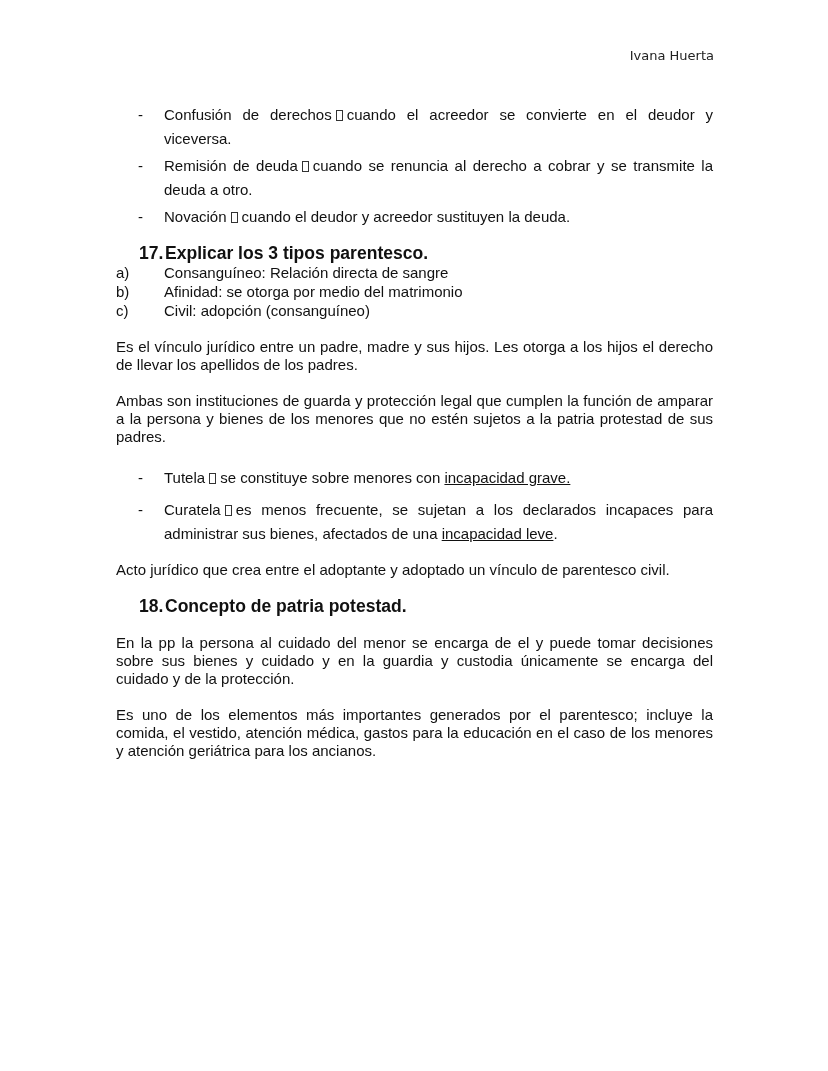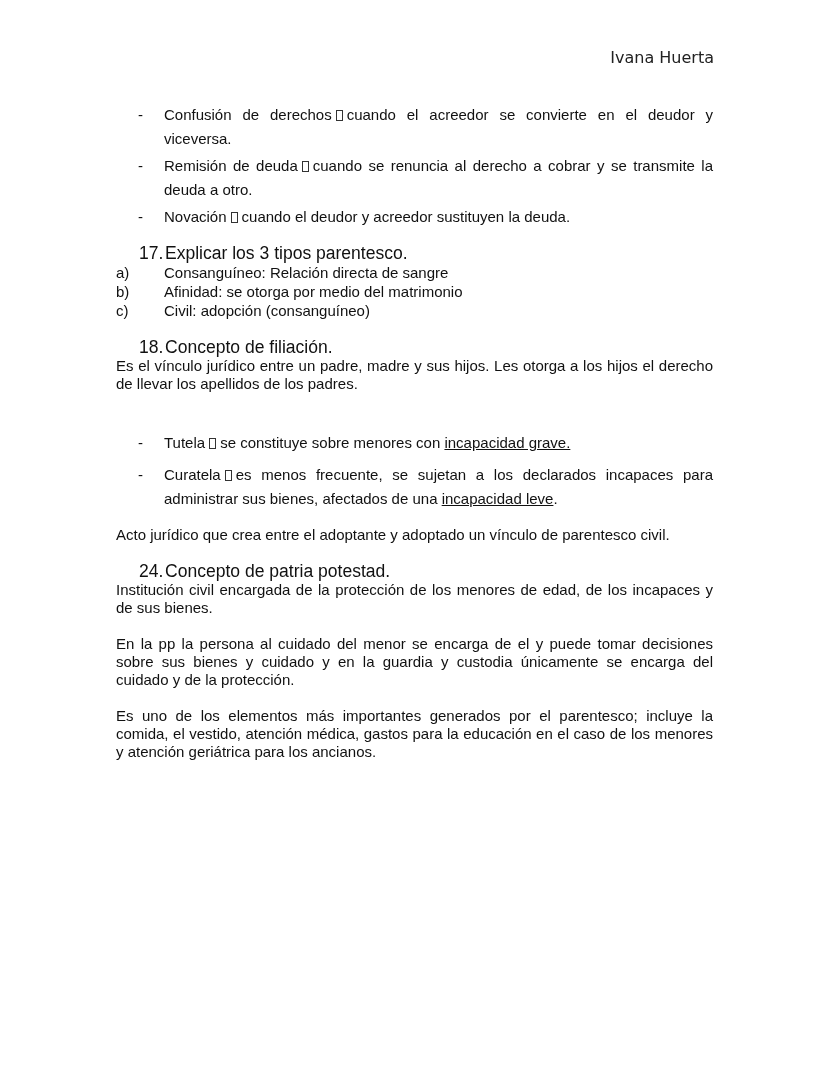--- a/index.html
+++ b/index.html
@@ -1,27 +1,27 @@
 <!DOCTYPE html>
 <html><head>
 <meta charset="utf-8">
 <style>
   html, body { margin: 0; padding: 0; background: #ffffff; }
   body { width: 828px; height: 1071px; position: relative; overflow: hidden;
          font-family: "Liberation Sans", sans-serif; color: #111; }
-  .header { position: absolute; top: 48px; right: 114px; font-size: 16px; color: #222;
+  .header { position: absolute; top: 48px; right: 114px; font-size: 13px; color: #222;
             font-family: "DejaVu Sans", sans-serif; }
   .page { position: absolute; left: 116px; top: 103px; width: 597px; font-size: 15px; }
   .dash-list { margin: 0; padding: 0; list-style: none; }
   .dash-item { position: relative; padding-left: 48px; line-height: 24px; margin-bottom: 3px;
                text-align: justify; }
   .dash-item .dash { position: absolute; left: 22px; top: 0; }
   .glyph { display: inline-block; width: 7px; height: 11px; border: 1px solid #333; vertical-align: -1px;
            margin: 0 4px; box-sizing: border-box; }
-  .q-title { font-weight: normal; margin: 0; padding-left: 23px; line-height: 19px; }
+  .q-title { font-weight: bold; margin: 0; padding-left: 23px; line-height: 19px; }
   .q-title .num { display: inline-block; width: 26px; }
   .abc { margin: 0; padding: 0; list-style: none; }
   .abc li { line-height: 19px; position: relative; padding-left: 48px; }
   .abc li .letter { position: absolute; left: 0; }
   .para { margin: 0; line-height: 18px; text-align: justify; }
   .u { text-decoration: underline; }
   .gap-s { height: 12px; }
   .gap-m { height: 18px; }
 </style>
 </head>
@@ -39,36 +39,35 @@
 
   <div class="gap-s"></div>
   <h3 class="q-title"><span class="num">17.</span><span>Explicar los 3 tipos parentesco.</span></h3>
   <ul class="abc">
     <li><span class="letter">a)</span><span>Consanguíneo: Relación directa de sangre</span></li>
     <li><span class="letter">b)</span><span>Afinidad: se otorga por medio del matrimonio</span></li>
     <li><span class="letter">c)</span><span>Civil: adopción (consanguíneo)</span></li>
   </ul>
 
   <div class="gap-m"></div>
-  <h3 class="q-title"><span class="num">18.</span><span>Concepto de filiación.</span></h3>
   <p class="para">Es el vínculo jurídico entre un padre, madre y sus hijos. Les otorga a los hijos el derecho de llevar los apellidos de los padres.</p>
 
   <div class="gap-m"></div>
+  <p class="para">Ambas son instituciones de guarda y protección legal que cumplen la función de amparar a la persona y bienes de los menores que no estén sujetos a la patria protestad de sus padres.</p>
   <div style="height:20px"></div>
   <ul class="dash-list">
     <li class="dash-item"><span class="dash">-</span><span>Tutela</span><span class="glyph"></span><span>se constituye sobre menores con </span><span class="u">incapacidad grave.</span></li>
     <li class="dash-item" style="margin-top:8px"><span class="dash">-</span><span>Curatela</span><span class="glyph"></span><span>es menos frecuente, se sujetan a los declarados incapaces para administrar sus bienes, afectados de una </span><span class="u">incapacidad leve</span><span>.</span></li>
   </ul>
 
   <div class="gap-s"></div>
   <p class="para">Acto jurídico que crea entre el adoptante y adoptado un vínculo de parentesco civil.</p>
 
   <div class="gap-m"></div>
-  <h3 class="q-title"><span class="num">24.</span><span>Concepto de patria potestad.</span></h3>
-  <p class="para">Institución civil encargada de la protección de los menores de edad, de los incapaces y de sus bienes.</p>
+  <h3 class="q-title"><span class="num">18.</span><span>Concepto de patria potestad.</span></h3>
 
   <div class="gap-m"></div>
   <p class="para">En la pp la persona al cuidado del menor se encarga de el y puede tomar decisiones sobre sus bienes y cuidado y en la guardia y custodia únicamente se encarga del cuidado y de la protección.</p>
 
   <div class="gap-m"></div>
   <p class="para">Es uno de los elementos más importantes generados por el parentesco; incluye la comida, el vestido, atención médica, gastos para la educación en el caso de los menores y atención geriátrica para los ancianos.</p>
 
   <div class="gap-m"></div>
 </div>
 

